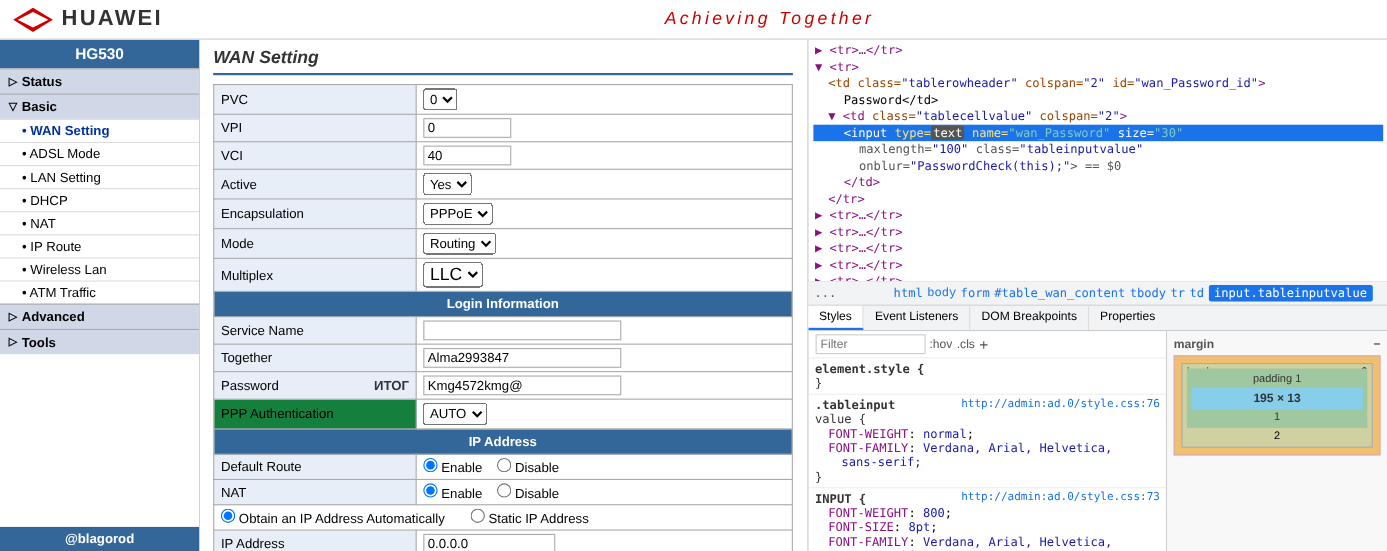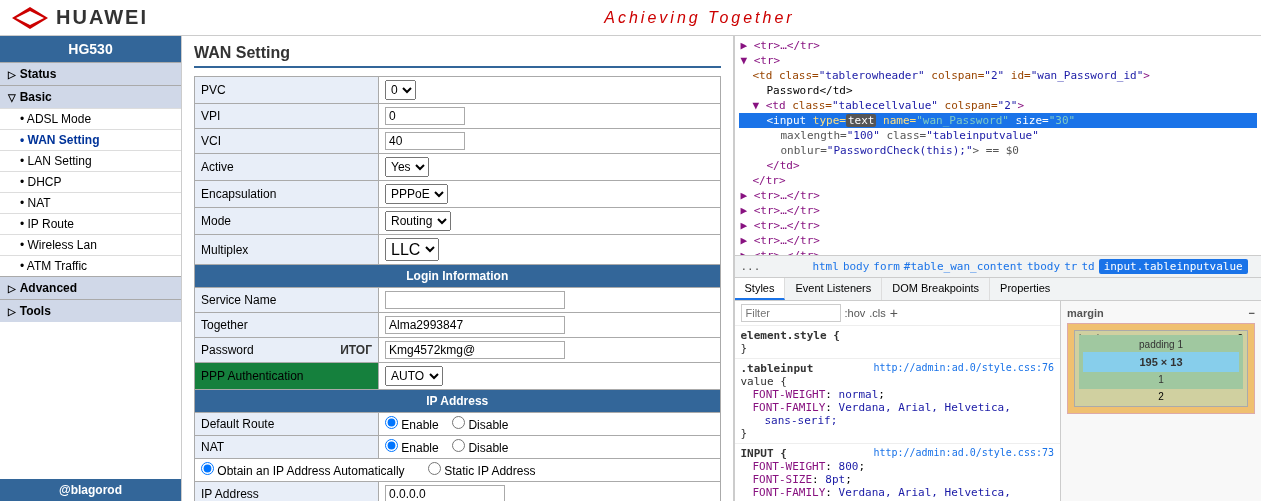--- a/index.html
+++ b/index.html
@@ -16,21 +16,21 @@
     #main { display: flex; flex: 1; overflow: hidden; }
 
     
     #sidebar { width: 182px; background: #fff; border-right: 1px solid #ccc; overflow-y: auto; flex-shrink: 0; }
     #device-label { background: #336699; color: #fff; text-align: center; padding: 5px 0; font-size: 14px; font-weight: bold; }
     .nav-header { background: #d0d8e8; padding: 3px 8px; font-weight: bold; font-size: 12px; cursor: pointer; display: flex; align-items: center; gap: 4px; border-top: 1px solid #aaa; }
     #watermark { background: #336699; color: #fff; text-align: center; padding: 4px; font-size: 12px; font-weight: bold; }
 
     
     #center-content { flex: 1; overflow-y: auto; padding: 8px 12px; background: #fff; max-width: 570px; }
-    #page-title { font-size: 16px; font-weight: bold; color: #333; margin-bottom: 10px; border-bottom: 2px solid #336699; padding-bottom: 4px; }
+    #page-title { font-size: 16px; font-weight: bold; color: #333; margin-bottom: 10px; border-bottom: 2px solid #336699; padding-bottom: 4px; font-style: italic; }
 
     
     .wan-table { width: 100%; border-collapse: collapse; margin-bottom: 0; }
     .wan-table td { padding: 3px 6px; font-size: 12px; border: 1px solid #aaa; }
     .wan-table select { font-size: 12px; padding: 1px; }
     .wan-table input[type="text"] { border: 1px solid #aaa; padding: 1px 3px; font-size: 12px; width: 90%; }
 
     
     #devtools { width: 470px; background: #fff; border-left: 1px solid #ccc; flex-shrink: 0; display: flex; flex-direction: column; font-size: 11px; font-family: monospace; }
     #devtools-html { flex: 1; overflow-y: auto; padding: 4px; background: #fff; border-bottom: 1px solid #ccc; }
@@ -64,22 +64,22 @@
 
     <div class="nav-header" style="background:#d0d8e8;padding:4px 8px;font-weight:bold;font-size:12px;cursor:pointer;display:flex;align-items:center;gap:4px;border-top:1px solid #aaa;">
       <span style="font-size:10px;">▷</span>
       <span>Status</span>
     </div>
 
     <div class="nav-header" style="background:#d0d8e8;padding:4px 8px;font-weight:bold;font-size:12px;cursor:pointer;display:flex;align-items:center;gap:4px;border-top:1px solid #aaa;">
       <span style="font-size:10px;">▽</span>
       <span>Basic</span>
     </div>
+    <div style="padding:3px 8px 3px 20px;font-size:12px;cursor:pointer;border-top:1px solid #ddd;color:#003399;font-weight:bold;">• WAN Setting</div>
     <div style="padding:3px 8px 3px 20px;font-size:12px;cursor:pointer;border-top:1px solid #ddd;">• ADSL Mode</div>
-    <div style="padding:3px 8px 3px 20px;font-size:12px;cursor:pointer;border-top:1px solid #ddd;color:#003399;font-weight:bold;">• WAN Setting</div>
     <div style="padding:3px 8px 3px 20px;font-size:12px;cursor:pointer;border-top:1px solid #ddd;">• LAN Setting</div>
     <div style="padding:3px 8px 3px 20px;font-size:12px;cursor:pointer;border-top:1px solid #ddd;">• DHCP</div>
     <div style="padding:3px 8px 3px 20px;font-size:12px;cursor:pointer;border-top:1px solid #ddd;">• NAT</div>
     <div style="padding:3px 8px 3px 20px;font-size:12px;cursor:pointer;border-top:1px solid #ddd;">• IP Route</div>
     <div style="padding:3px 8px 3px 20px;font-size:12px;cursor:pointer;border-top:1px solid #ddd;">• Wireless Lan</div>
     <div style="padding:3px 8px 3px 20px;font-size:12px;cursor:pointer;border-top:1px solid #ddd;">• ATM Traffic</div>
 
     <div class="nav-header" style="background:#d0d8e8;padding:4px 8px;font-weight:bold;font-size:12px;cursor:pointer;display:flex;align-items:center;gap:4px;border-top:1px solid #aaa;">
       <span style="font-size:10px;">▷</span>
       <span>Advanced</span>

